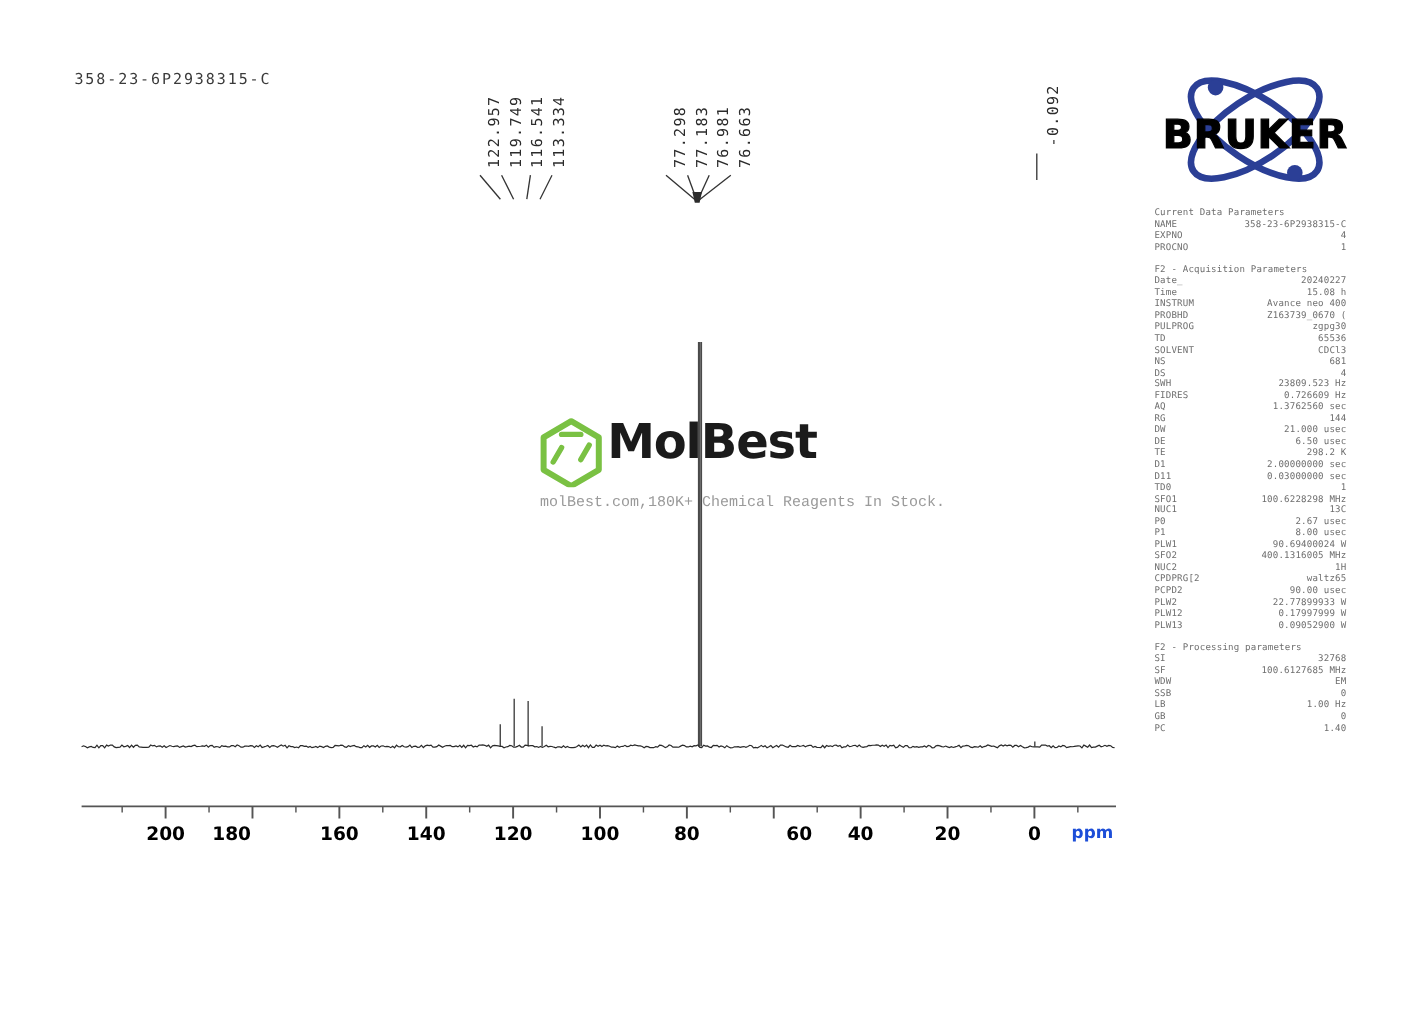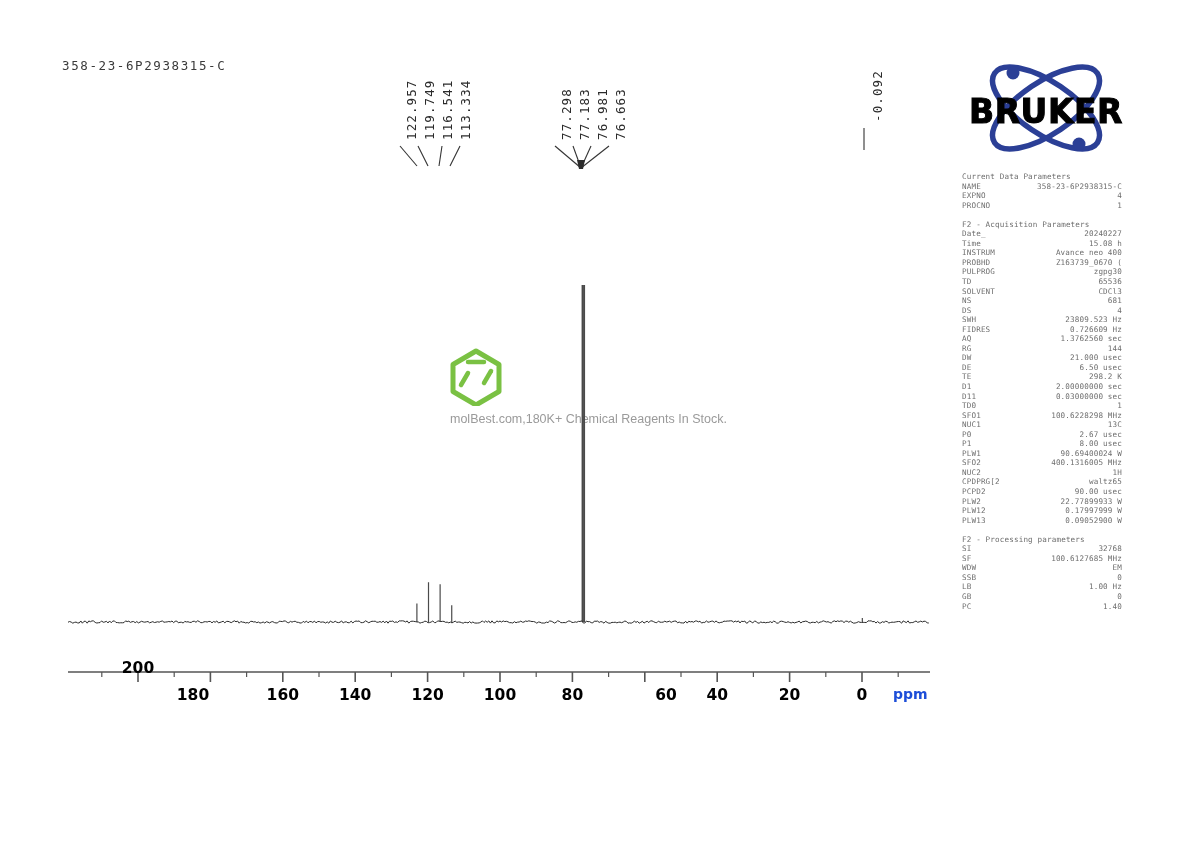--- a/index.html
+++ b/index.html
@@ -116,21 +116,21 @@
     font-weight: bold;
     font-size: 40px;
     letter-spacing: -1px;
     color: #1b1b1b;
     white-space: nowrap;
   }
   #wm-tagline {
     position: absolute;
     left: 2px;
     top: 68px;
-    font-family: Liberation Sans, sans-serif;
+    font-family: Liberation Mono, monospace;
     font-size: 12.5px;
     color: #9a9a9a;
     white-space: nowrap;
   }
 
   
   .axis-tick-label {
     position: absolute;
     font-family: "DejaVu Sans", sans-serif;
     font-weight: bold;
@@ -252,20 +252,21 @@
       </div>
   </div>
 
   <div id="watermark">
     <svg width="56" height="58" viewBox="0 0 56 58" style="position:absolute;left:0;top:4px;">
       <polygon points="28,3 51,16.5 51,43.5 28,57 5,43.5 5,16.5" fill="none" stroke="#7ac143" stroke-width="5" stroke-linejoin="round"></polygon>
       <line x1="20" y1="14" x2="36" y2="14" stroke="#7ac143" stroke-width="4.5" stroke-linecap="round"></line>
       <line x1="13" y1="37" x2="20" y2="25" stroke="#7ac143" stroke-width="4.5" stroke-linecap="round"></line>
       <line x1="36" y1="35" x2="43" y2="23" stroke="#7ac143" stroke-width="4.5" stroke-linecap="round"></line>
     </svg>
+    <div id="wm-brand">MolBest</div>
     <div id="wm-tagline">molBest.com,180K+ Chemical Reagents In Stock.</div>
   </div>
 
   <svg class="overlay" viewBox="0 0 1190 842">
     <g id="spectrum-peaks" stroke="#4a4a4a" stroke-width="1.2">
         <line x1="416.8956600000001" y1="622" x2="416.8956600000001" y2="603.465"></line>
         <line x1="428.50862" y1="622" x2="428.50862" y2="582.234"></line>
         <line x1="440.12158" y1="622" x2="440.12158" y2="584.256"></line>
         <line x1="451.73091999999997" y1="622" x2="451.73091999999997" y2="605.15"></line>
         <line x1="582.18124" y1="622" x2="582.18124" y2="285"></line>
@@ -299,21 +300,21 @@
         <line x1="463.79999999999995" y1="672" x2="463.79999999999995" y2="677" stroke-width="1.2"></line>
         <line x1="536.2" y1="672" x2="536.2" y2="677" stroke-width="1.2"></line>
         <line x1="608.6" y1="672" x2="608.6" y2="677" stroke-width="1.2"></line>
         <line x1="681" y1="672" x2="681" y2="677" stroke-width="1.2"></line>
         <line x1="753.4" y1="672" x2="753.4" y2="677" stroke-width="1.2"></line>
         <line x1="825.8" y1="672" x2="825.8" y2="677" stroke-width="1.2"></line>
         <line x1="898.2" y1="672" x2="898.2" y2="677" stroke-width="1.2"></line>
       </g>
   </svg>
   <div id="axis-tick-labels">
-      <div class="axis-tick-label" style="left: 138px; top: 659px;">200</div>
+      <div class="axis-tick-label" style="left: 138px; top: 686px;">200</div>
       <div class="axis-tick-label" style="left: 193px; top: 686px;">180</div>
       <div class="axis-tick-label" style="left: 282.8px; top: 686px;">160</div>
       <div class="axis-tick-label" style="left: 355.2px; top: 686px; text-align: right;">140</div>
       <div class="axis-tick-label" style="left: 427.6px; top: 686px;">120</div>
       <div class="axis-tick-label" style="left: 500px; top: 686px; text-align: right;">100</div>
       <div class="axis-tick-label" style="left: 572.4px; top: 686px;">80</div>
       <div class="axis-tick-label" style="left: 666px; top: 686px;">60</div>
       <div class="axis-tick-label" style="left: 717.2px; top: 686px;">40</div>
       <div class="axis-tick-label" style="left: 789.6px; top: 686px;">20</div>
       <div class="axis-tick-label" style="left: 862px; top: 686px;">0</div>

